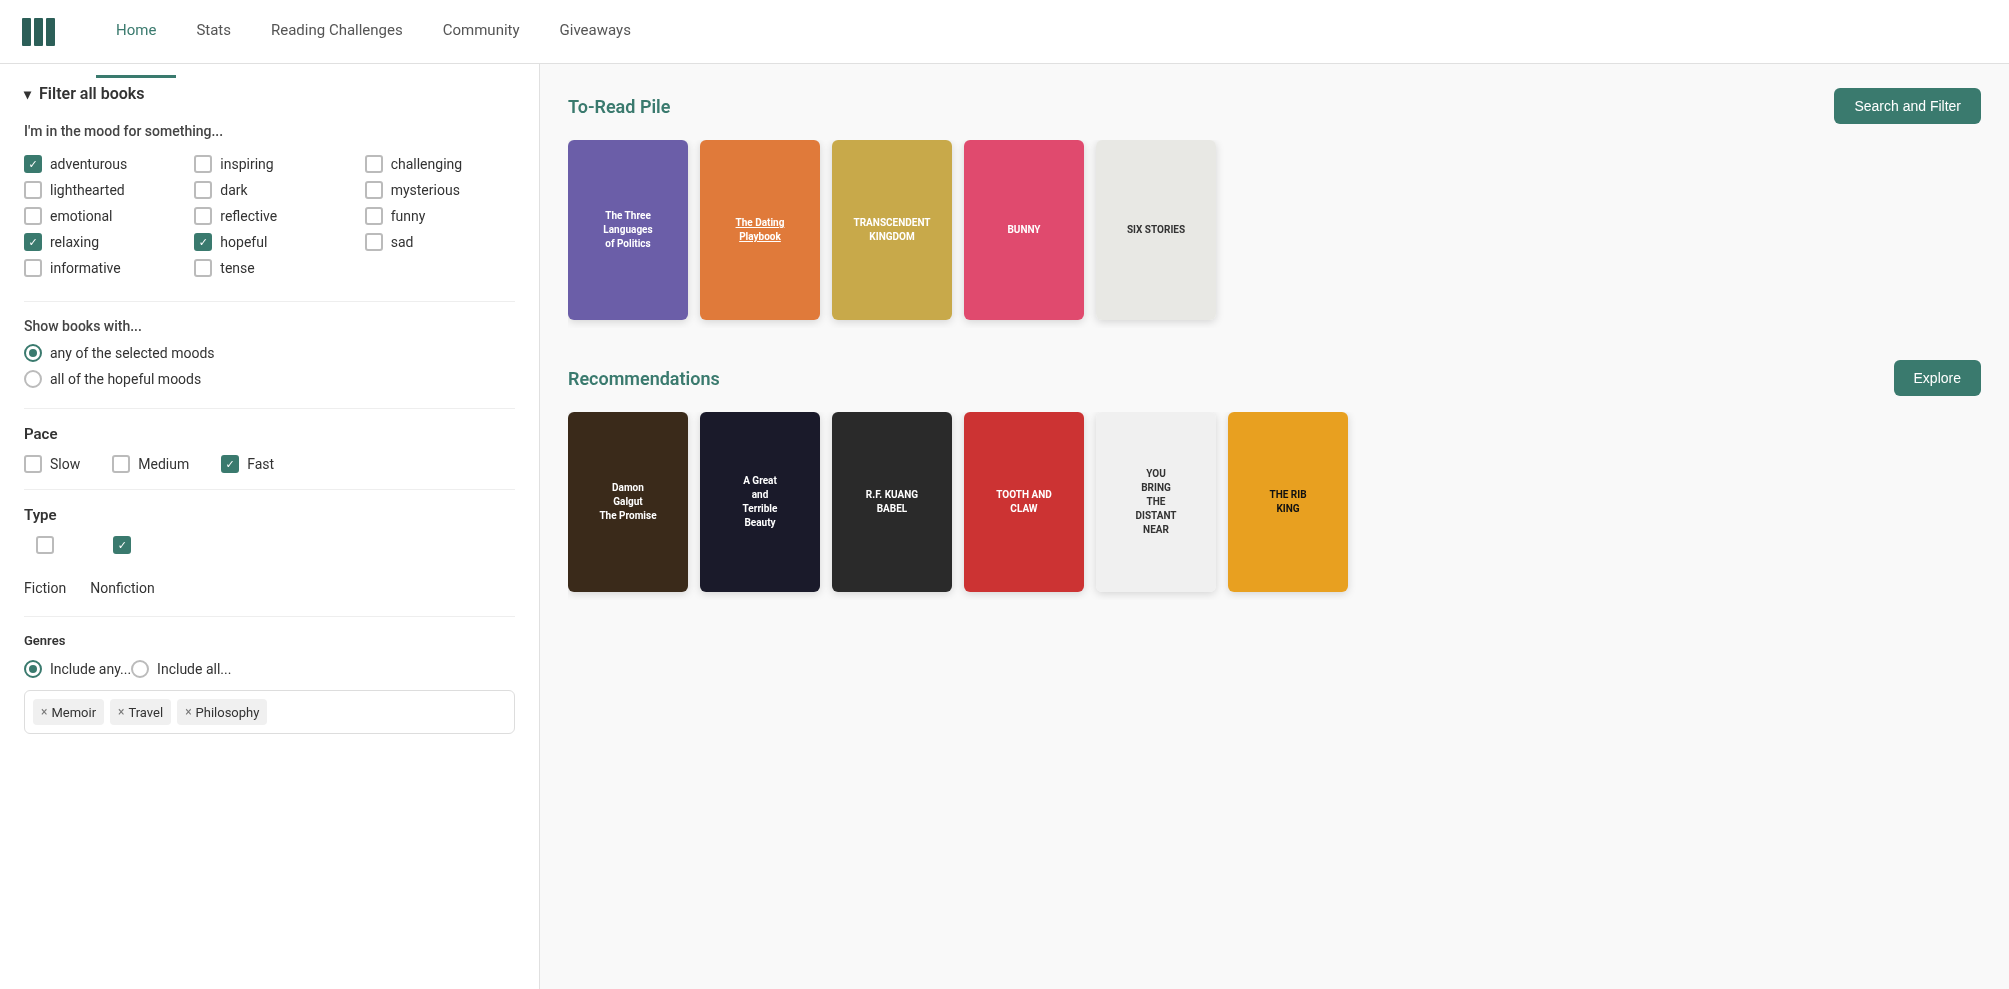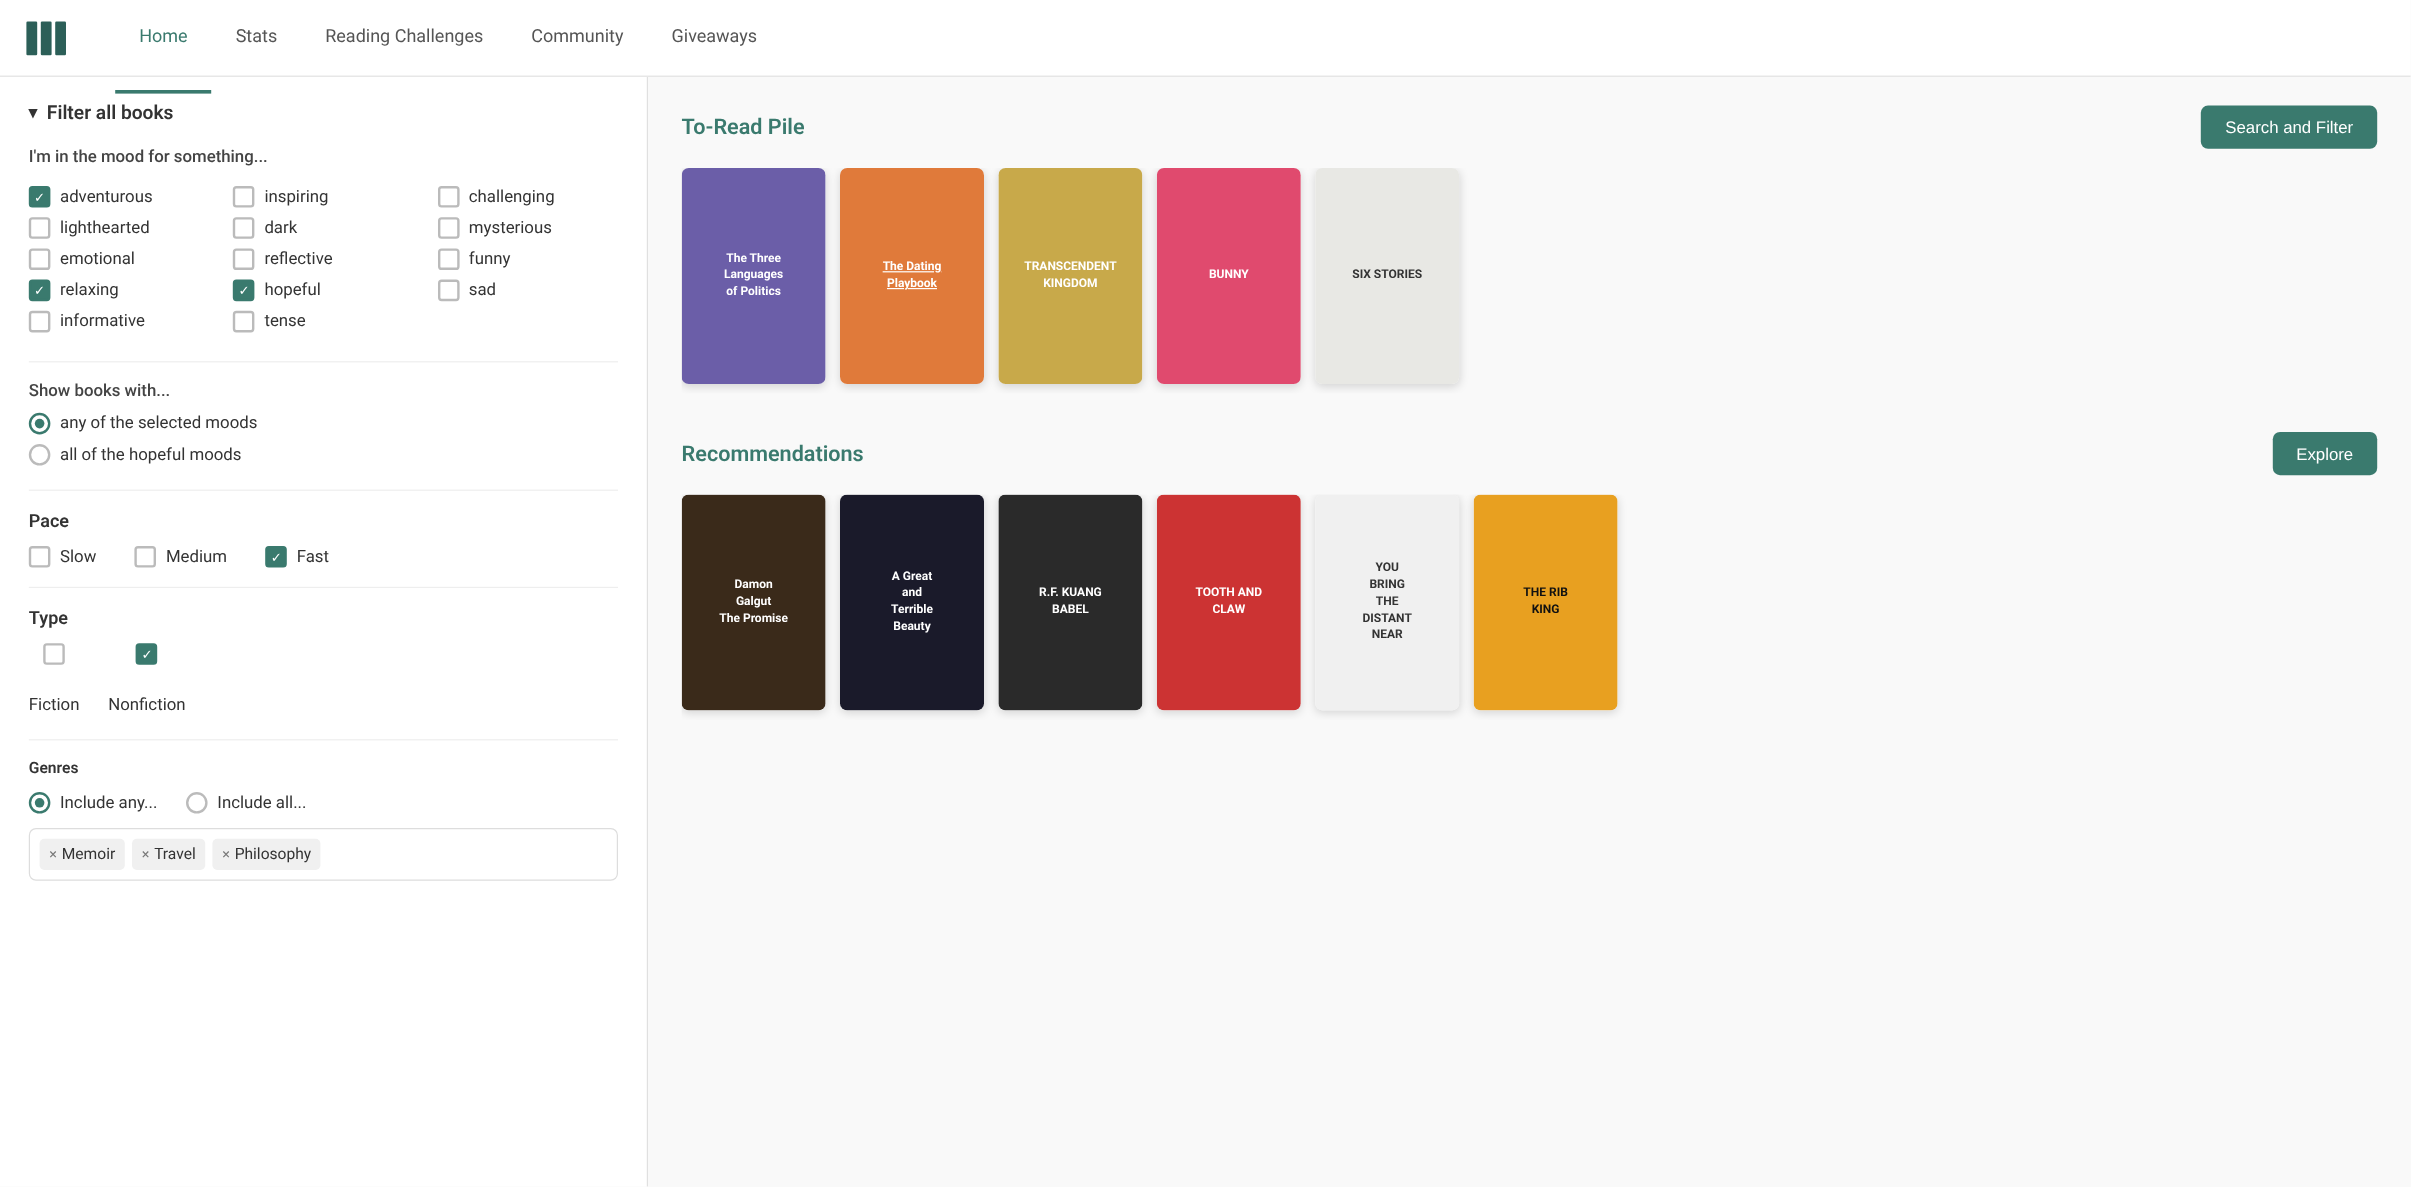--- a/index.html
+++ b/index.html
@@ -58,21 +58,21 @@
 
     .pace-label { font-size: 15px; font-weight: 600; color: #333; margin-bottom: 12px; }
     .pace-options { display: flex; gap: 32px; margin-bottom: 12px; }
     .pace-item { display: flex; align-items: center; gap: 8px; font-size: 14px; cursor: pointer; }
 
     .type-label { font-size: 15px; font-weight: 600; color: #333; margin-bottom: 12px; }
     .type-options { display: flex; gap: 24px; margin-bottom: 20px; }
     .type-item { display: flex; align-items: center; gap: 26px; font-size: 14px; cursor: pointer; flex-direction: column; }
 
     .genres-label { font-size: 13px; font-weight: 600; color: #333; margin-bottom: 12px; }
-    .genres-radio-row { display: flex; gap: 24px; margin-bottom: 12px; }
+    .genres-radio-row { display: flex; margin-bottom: 12px; }
     .genres-tags {
       display: flex; flex-wrap: wrap; gap: 6px; border: 1px solid #ddd; border-radius: 6px;
       padding: 8px; min-height: 44px;
     }
     .genre-tag {
       display: flex; align-items: center; gap: 4px; background: #f0f0f0;
       border-radius: 4px; padding: 4px 8px; font-size: 13px; color: #333;
     }
     .genre-tag .x { cursor: pointer; color: #777; font-size: 12px; }
 

